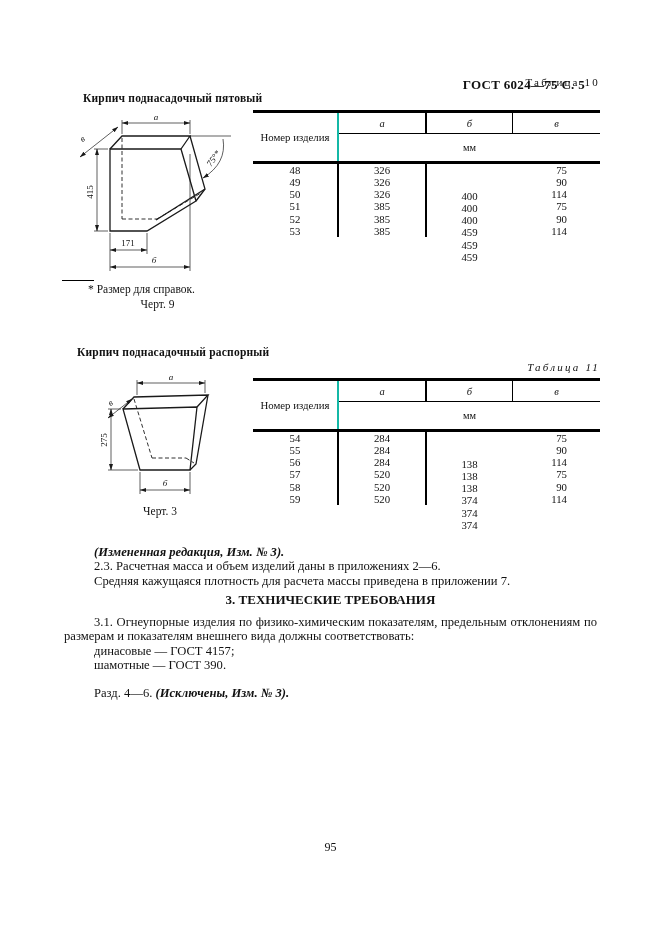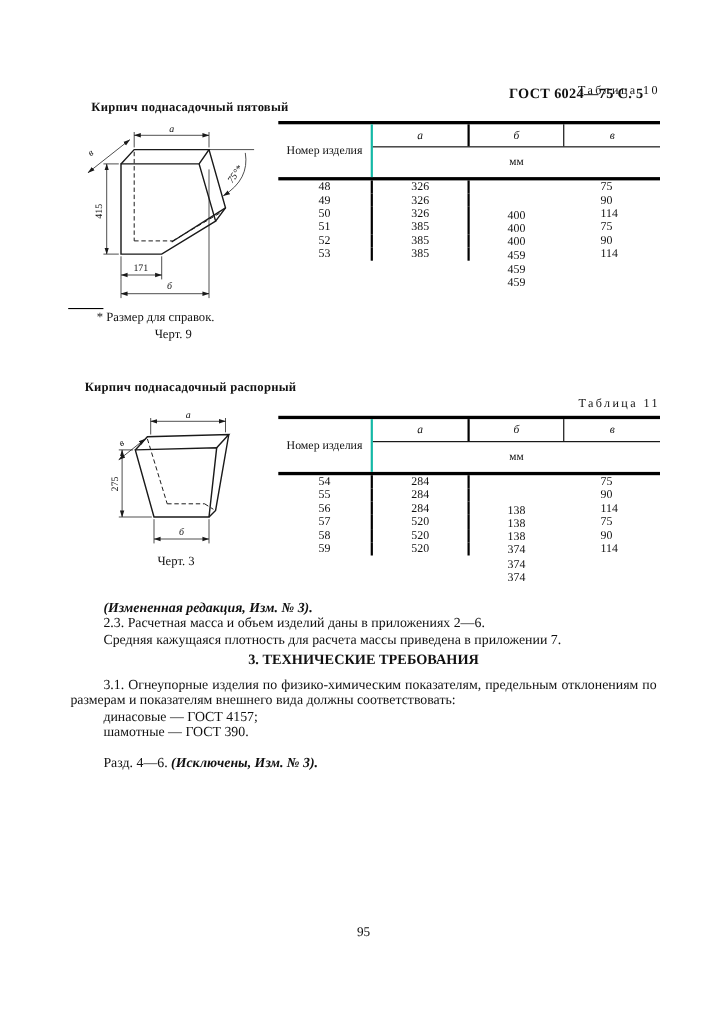--- a/index.html
+++ b/index.html
@@ -21,21 +21,21 @@
   .la{width:88px;border-right:2px solid #000;}
   .lb{width:86px;border-right:1.5px solid #000;}
   .lv{flex:1;}
   .units{height:27px;display:flex;align-items:center;justify-content:center;font-size:10.3px;}
   .trow{display:flex;height:12.15px;font-size:10.8px;}
   .trow .cell{box-sizing:border-box;display:flex;align-items:center;justify-content:center;}
   .c0{width:86px;border-right:2px solid #000;}
   .c1{width:88px;border-right:2px solid #000;}
   .c2{width:86px;border-right:1.5px solid #000;margin-top:32px;}
   .c3{flex:1;}
-  .num{display:inline-block;width:21px;text-align:left;}
+  .num{display:inline-block;width:21px;text-align:right;}
   
   svg{display:block;}
   .obj{fill:none;stroke:#1a1a1a;stroke-width:1.3;stroke-linejoin:miter;}
   .hid{fill:none;stroke:#1a1a1a;stroke-width:.9;stroke-dasharray:4 2.5;}
   .dim{fill:none;stroke:#1a1a1a;stroke-width:.7;}
   .dimtxt{font-family:"Liberation Serif",serif;font-size:9px;fill:#111;}
   .it{font-style:italic;}
   .caption{font-size:11.5px;text-align:center;}
   .footnote-rule{border-top:1.2px solid #000;width:32px;}
   .footnote{font-size:11.5px;}
@@ -238,21 +238,21 @@
 
       <path class="dim" d="M70,100 L70,122"></path>
       <path class="dim" d="M120,100 L120,122"></path>
       <path class="dim" d="M70,118 L120,118" marker-start="url(#dimarrow)" marker-end="url(#dimarrow)"></path>
       <text class="dimtxt it" x="95" y="114" text-anchor="middle">б</text>
     </svg>
   </div>
 
   <div class="abs caption" style="left:80px;top:505px;width:160px;">Черт. 3</div>
 
-  <div class="abs table-label" style="right:61px;top:361px;">Таблица 11</div>
+  <div class="abs table-label" style="right:61px;top:361px;font-style:italic;">Таблица 11</div>
 
   <div class="gtable" style="top:378px;">
     <div class="thead">
       <div class="col-product">Номер изделия</div>
       <div class="dims">
         <div class="letters">
           <div class="cell la">а</div>
           <div class="cell lb">б</div>
           <div class="cell lv">в</div>
         </div>

